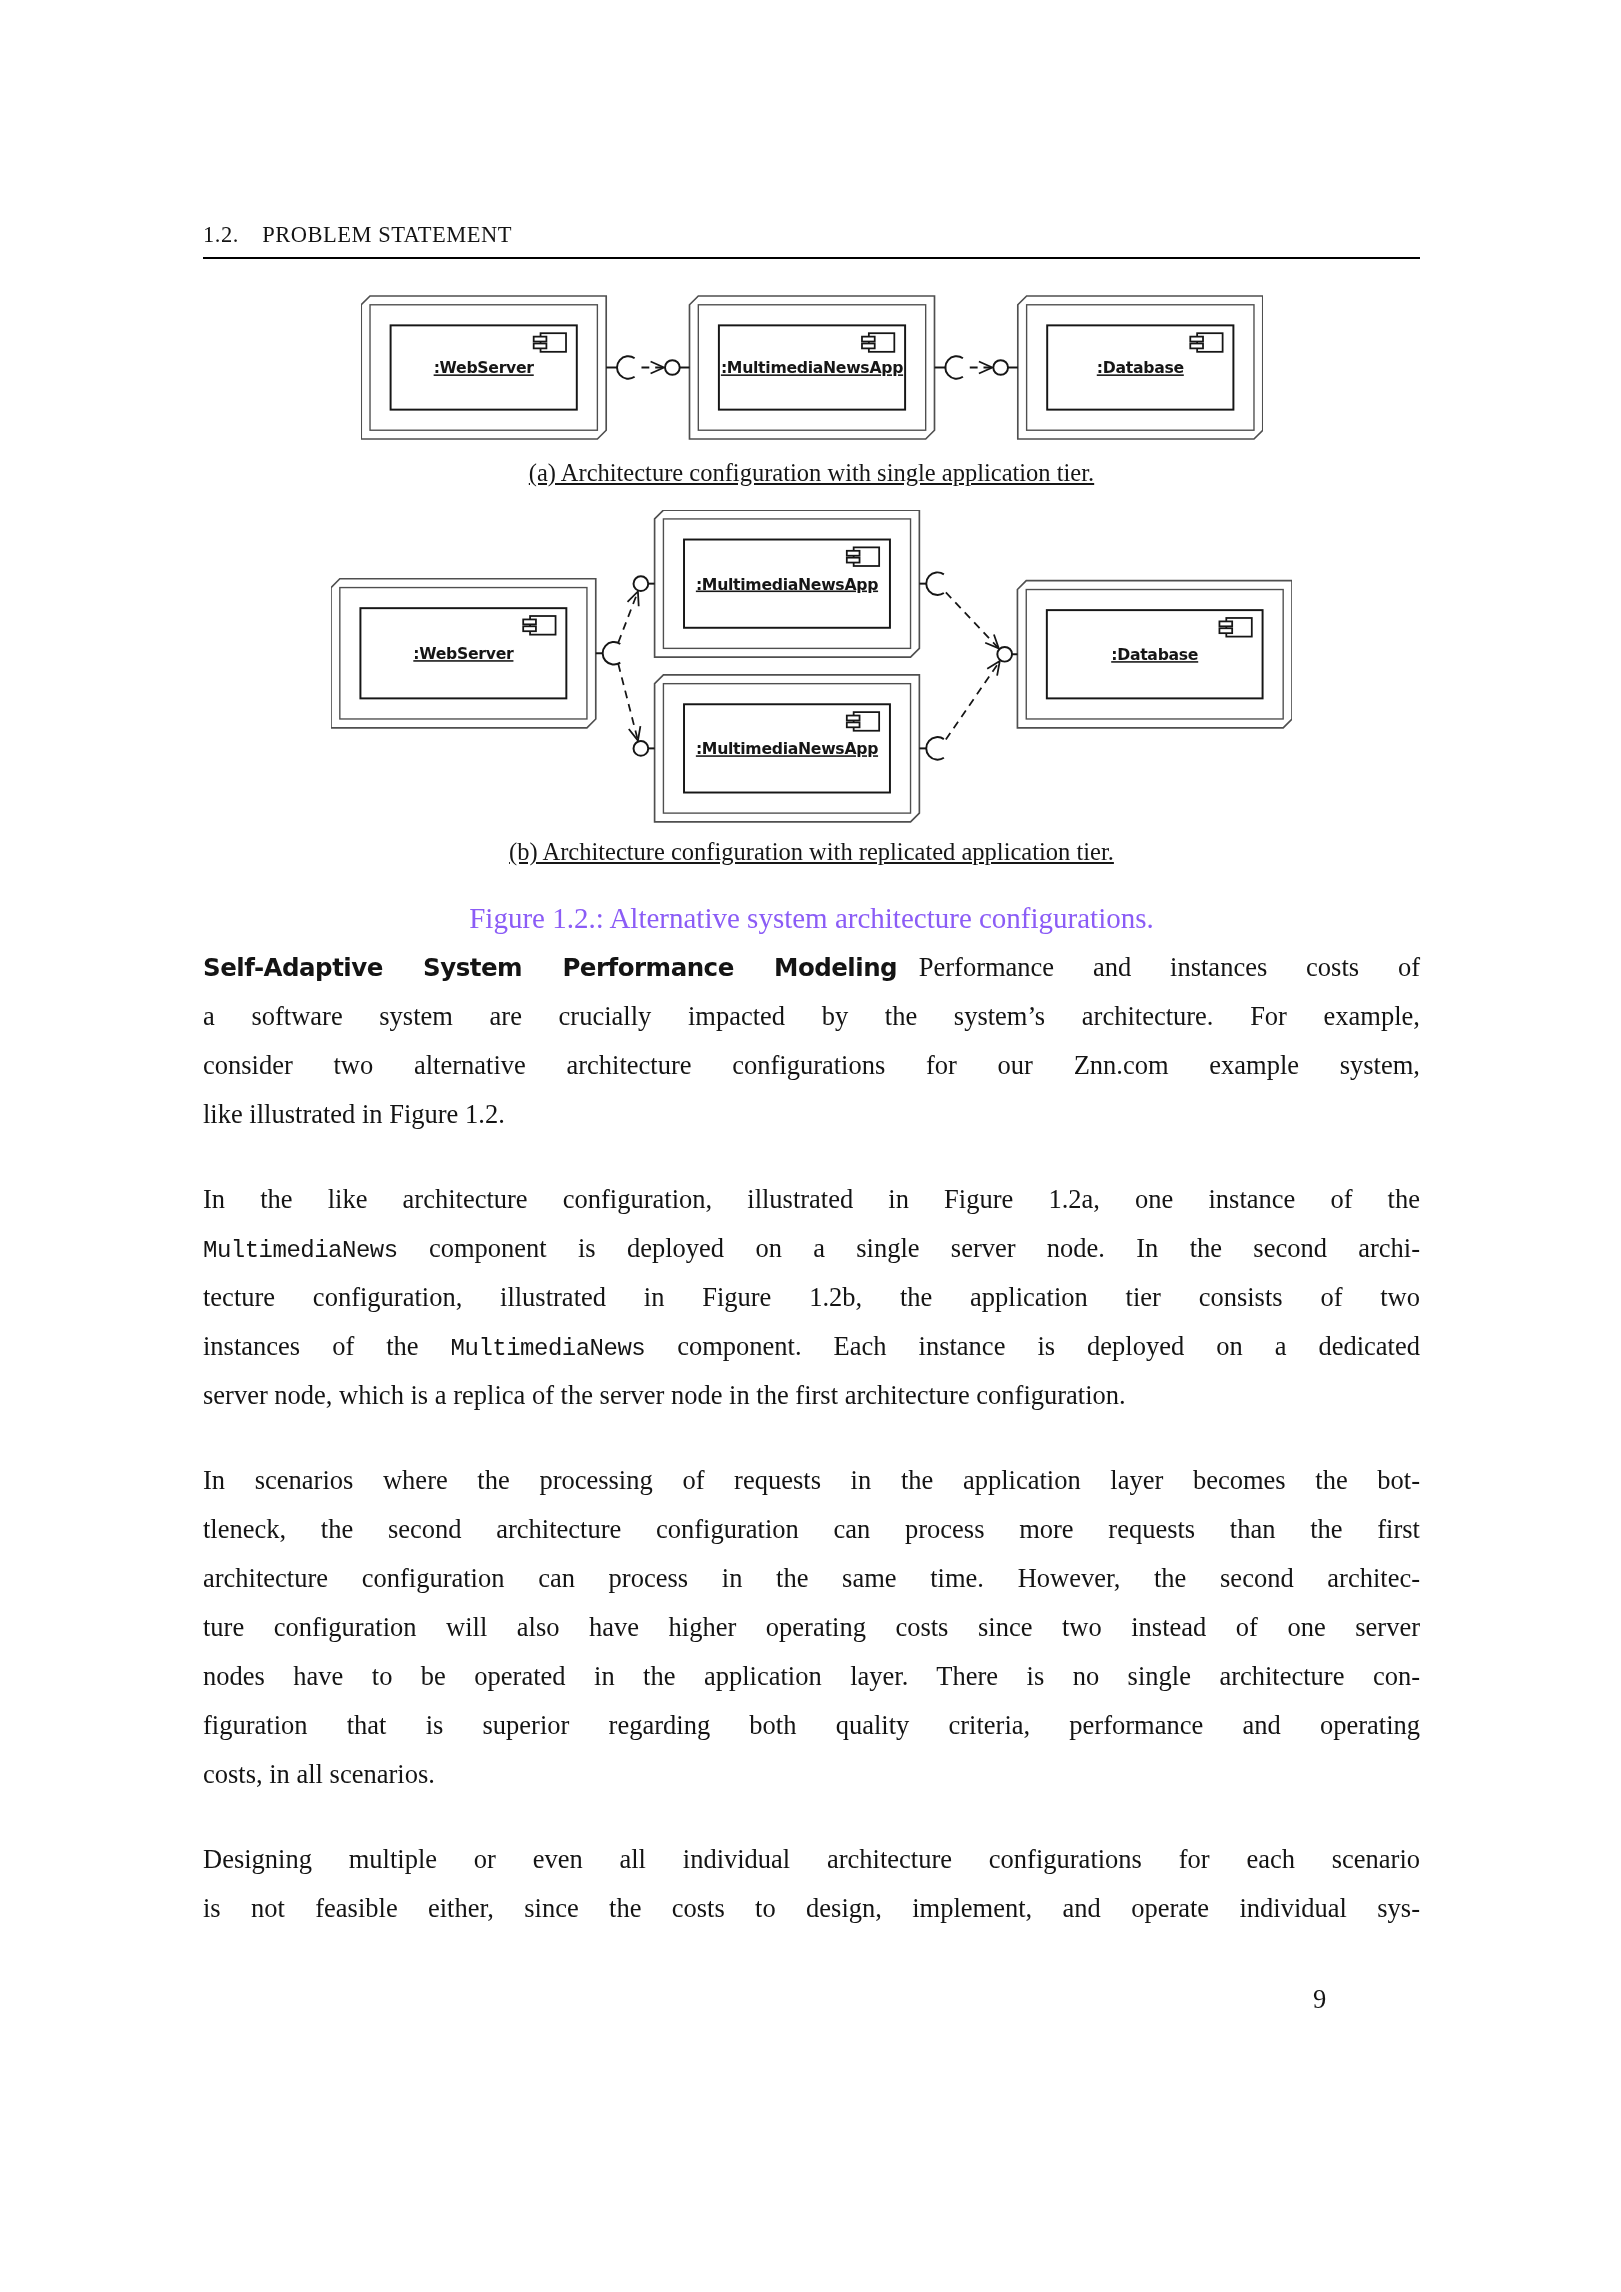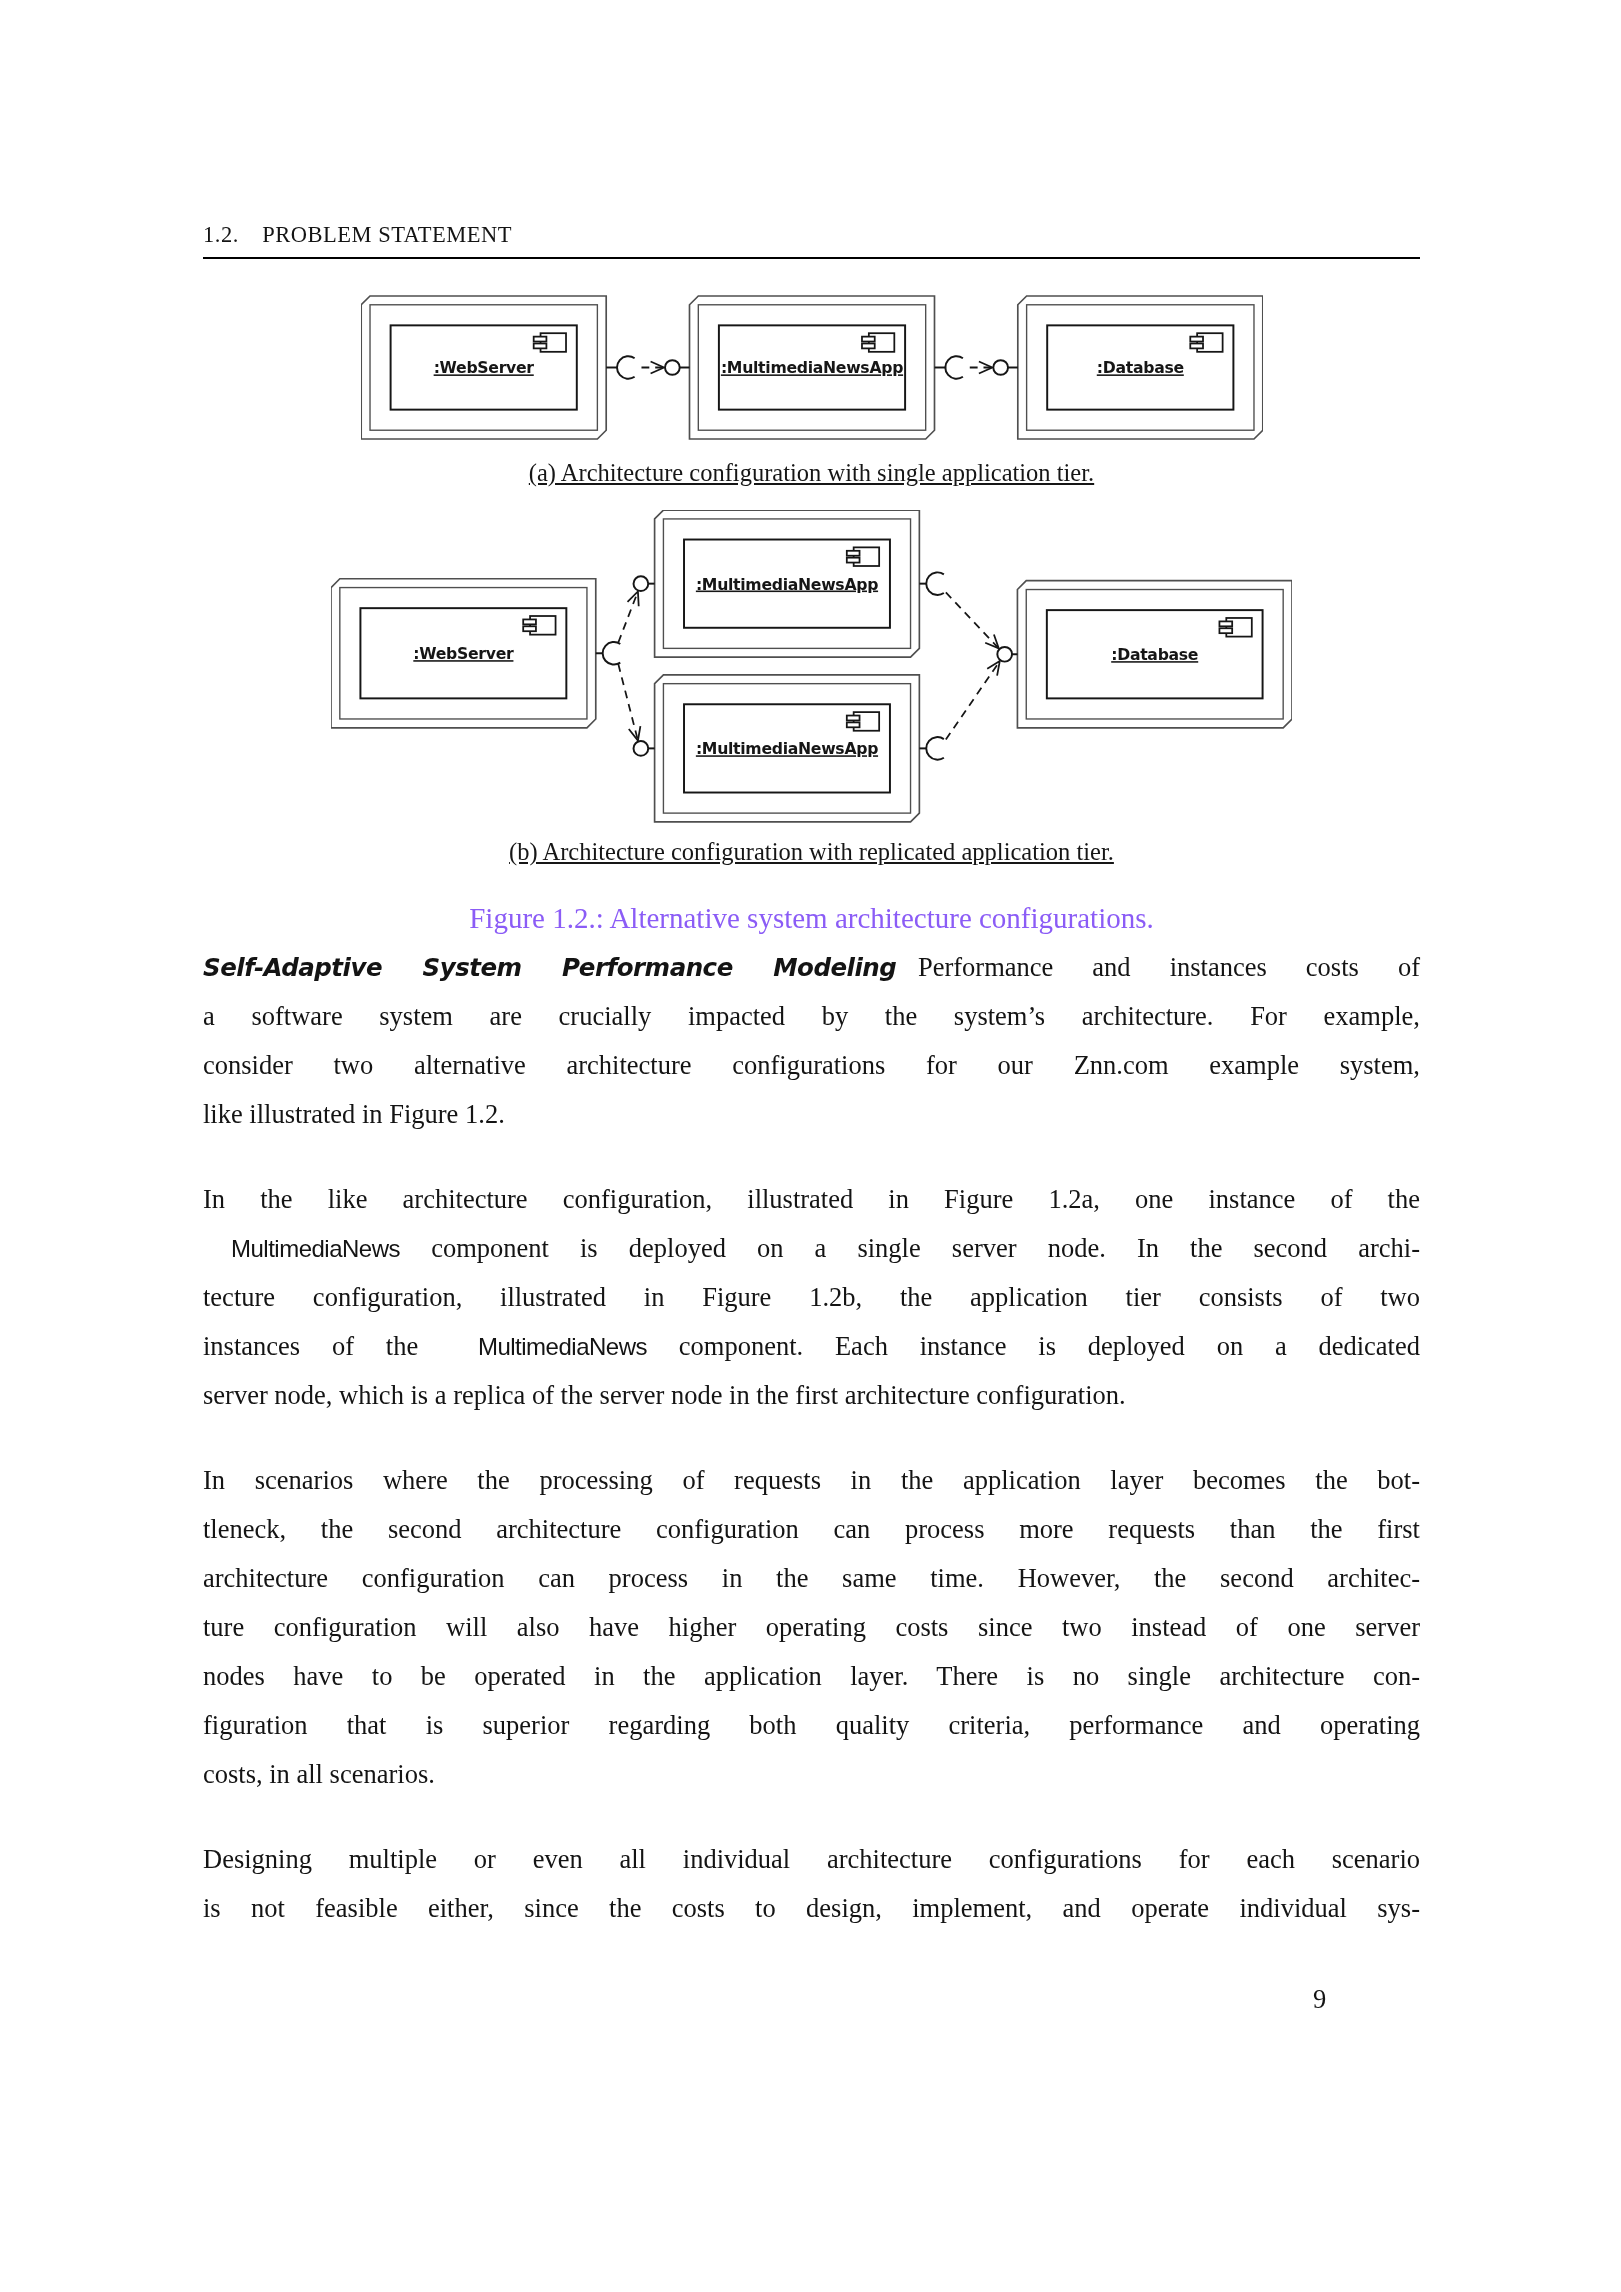--- a/index.html
+++ b/index.html
@@ -32,25 +32,25 @@
   .body-text{
     position:absolute;left:203px;top:943px;width:1217px;
     font-size:26.5px;line-height:49px;
   }
   .para{margin:0 0 36px 0;}
   .line{height:49px;white-space:normal;}
   .line.just{text-align:justify;text-align-last:justify;}
   .run-serif{font-family:"Liberation Serif",serif;}
   .run-bold-sans{
     font-family:"DejaVu Sans","Liberation Sans",sans-serif;
-    font-weight:bold;font-size:24.5px;letter-spacing:-0.5px;margin-right:21.6px;font-style:italic;
+    font-weight:bold;font-size:24.5px;letter-spacing:-0.5px;margin-right:21.6px;
   }
   .run-sans{
-    font-family:Liberation Sans, sans-serif;
-    font-size:24px;letter-spacing:-0.5px;margin-left:28px;
+    font-family:Liberation Mono, monospace;
+    font-size:24px;letter-spacing:-0.5px;
   }
   .page-number{position:absolute;left:1313px;top:1984px;font-size:26.5px;}
   svg text{user-select:none;}
 </style>
 </head>
 <body>
 
 <div class="page">
 
   <div class="running-header">

